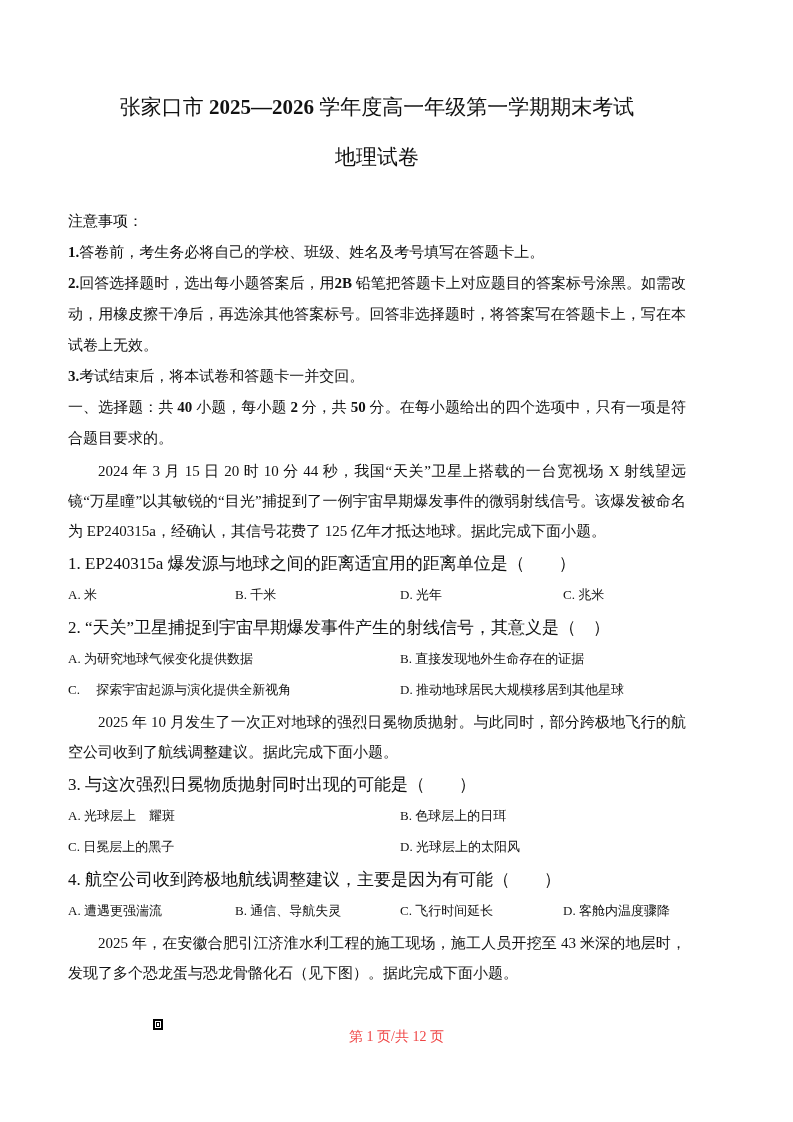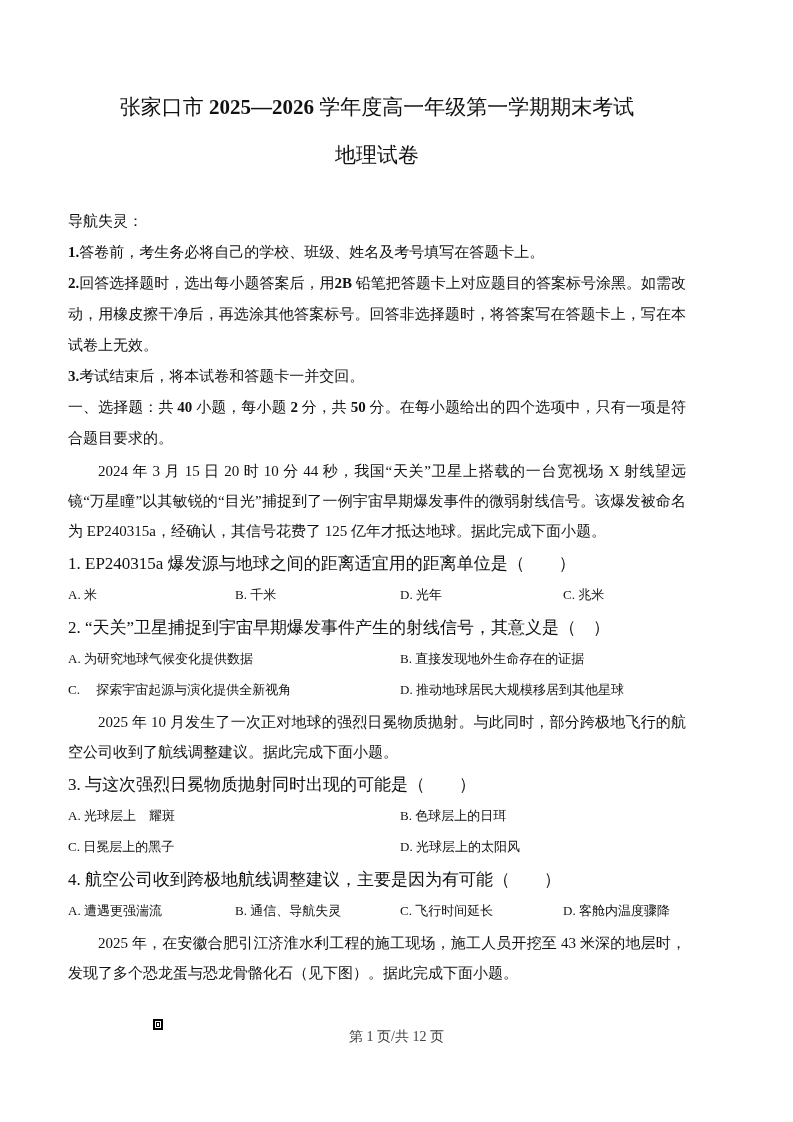--- a/index.html
+++ b/index.html
@@ -30,21 +30,20 @@
     line-height: 30px;
     white-space: nowrap;
   }
   h1.title b { font-weight: bold; }
   h2.subtitle {
     margin: 20px 0 0 0;
     font-size: 21px;
     font-weight: normal;
     text-align: center;
     line-height: 30px;
-    font-family: Liberation Mono, monospace;
   }
   .notice-head {
     margin: 34px 0 0 0;
     font-size: 15px;
     line-height: 31px;
   }
   p.notice {
     margin: 0;
     font-size: 15px;
     line-height: 31px;
@@ -80,21 +79,21 @@
   .opts-4 { grid-template-columns: 167px 165px 163px auto; }
   .opts-2 { grid-template-columns: 332px auto; }
   .opt { white-space: pre-wrap; }
   .footer {
     position: absolute;
     left: 0;
     top: 1028px;
     width: 793px;
     text-align: center;
     font-size: 14px;
-    color: #404040;
+    color: #ef4444;
   }
   .anchor-mark {
     position: absolute;
     left: 153px;
     top: 1019px;
     width: 6px;
     height: 7px;
     border: 2px solid #000000;
     background: #ffffff;
   }
@@ -112,21 +111,21 @@
 </style>
 </head>
 <body>
 
 <div class="page">
 
   <h1 class="title"><span>张家口市 </span><b>2025—2026</b><span> 学年度高一年级第一学期期末考试</span></h1>
 
   <h2 class="subtitle">地理试卷</h2>
 
-  <p class="notice-head">导航失灵：</p>
+  <p class="notice-head">注意事项：</p>
 
   <p class="notice"><b>1.</b><span>答卷前，考生务必将自己的学校、班级、姓名及考号填写在答题卡上。</span></p>
 
   <p class="notice"><b>2.</b><span>回答选择题时，选出每小题答案后，用</span><b>2B</b><span> 铅笔把答题卡上对应题目的答案标号涂黑。如需改动，用橡皮擦干净后，再选涂其他答案标号。回答非选择题时，将答案写在答题卡上，写在本试卷上无效。</span></p>
 
   <p class="notice"><b>3.</b><span>考试结束后，将本试卷和答题卡一并交回。</span></p>
 
   <p class="section-head"><span>一、选择题：共 </span><span class="bnum">40</span><span> 小题，每小题 </span><span class="bnum">2</span><span> 分，共 </span><span class="bnum">50</span><span> 分。在每小题给出的四个选项中，只有一项是符合题目要求的。</span></p>
 
   <p class="passage">2024 年 3 月 15 日 20 时 10 分 44 秒，我国“天关”卫星上搭载的一台宽视场 X 射线望远镜“万星瞳”以其敏锐的“目光”捕捉到了一例宇宙早期爆发事件的微弱射线信号。该爆发被命名为 EP240315a，经确认，其信号花费了 125 亿年才抵达地球。据此完成下面小题。</p>

